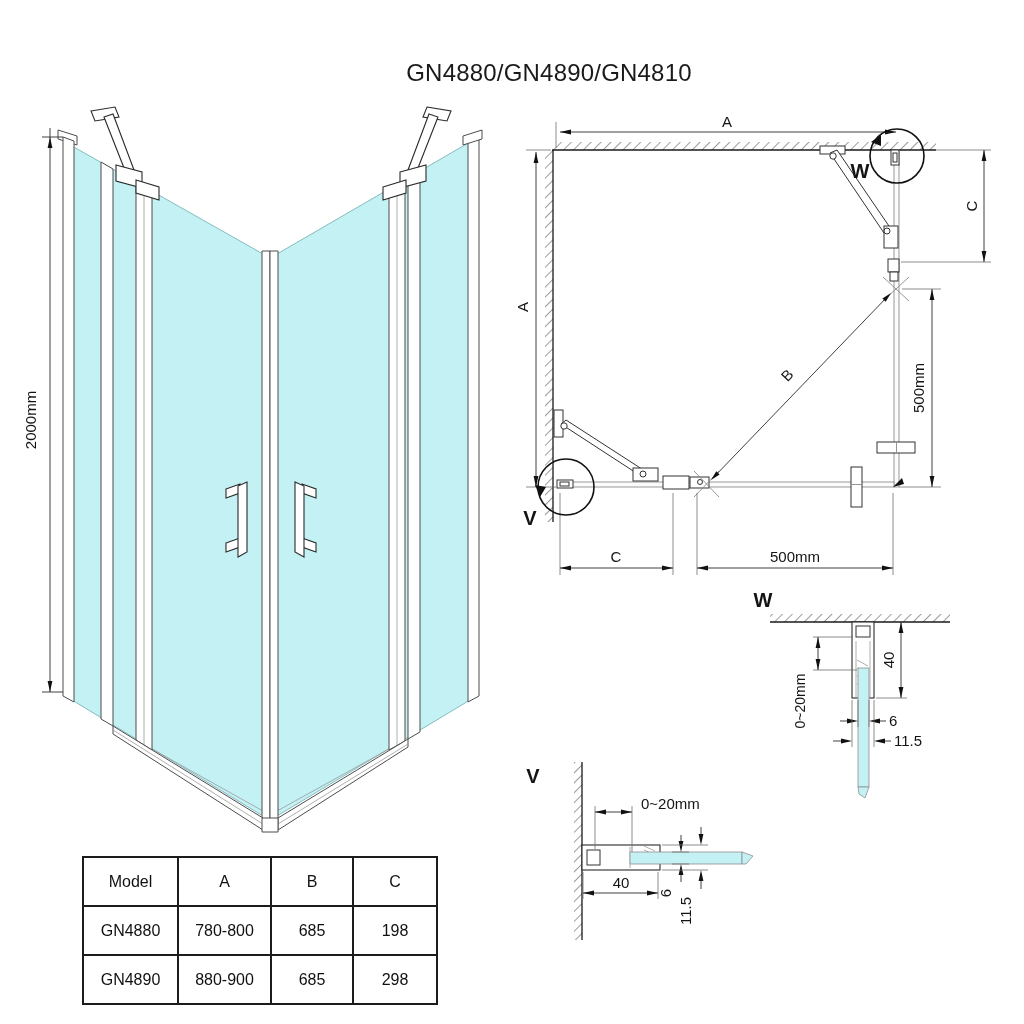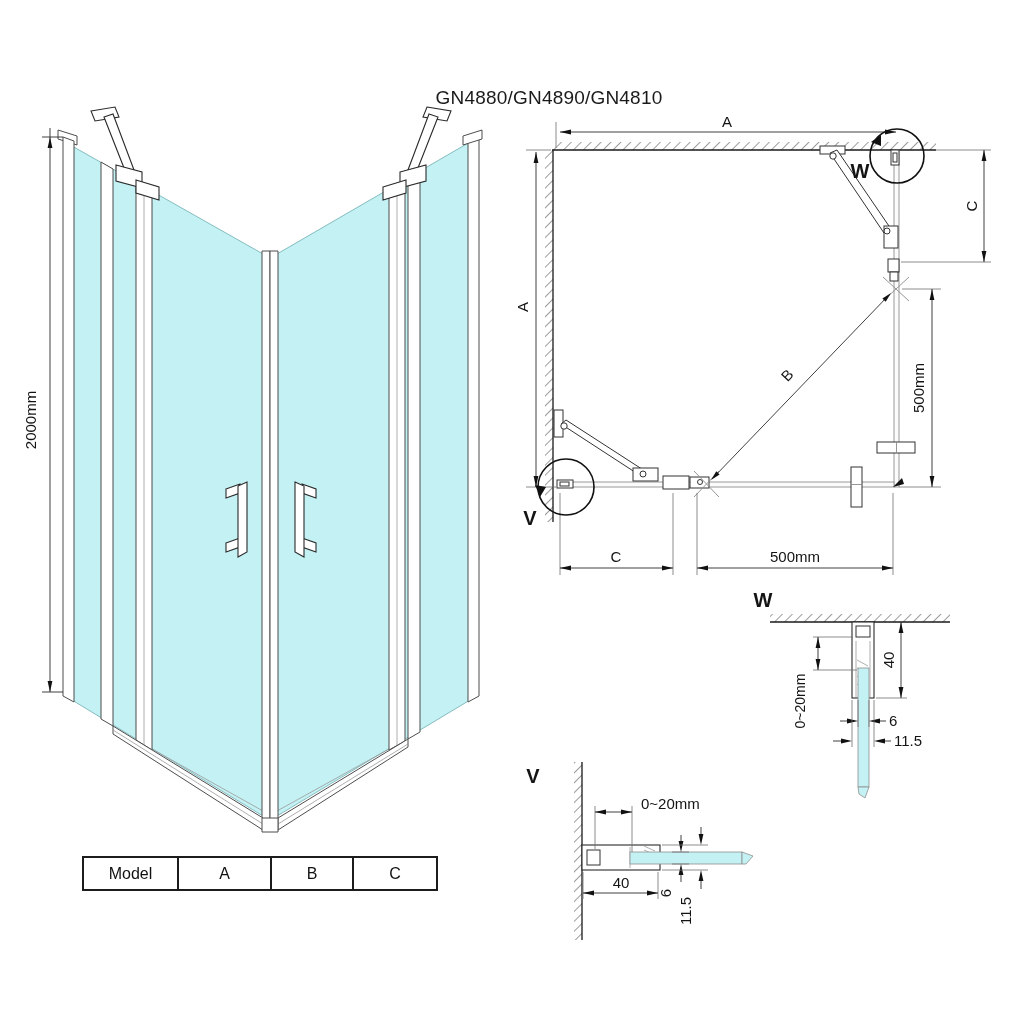--- a/index.html
+++ b/index.html
@@ -1,38 +1,38 @@
 <!DOCTYPE html>
 <html><head>
 <meta charset="utf-8">
 <style>
   html,body{margin:0;padding:0;background:#fff;}
   .stage{position:relative;width:1024px;height:1024px;background:#fff;overflow:hidden;
          font-family:"Liberation Sans",sans-serif;color:#141414;}
   .title{position:absolute;left:74px;top:59px;width:950px;text-align:center;
-         font-size:19px;letter-spacing:.2px;color:#1a1a1a;margin-top:28px;}
+         font-size:24px;letter-spacing:.2px;color:#1a1a1a;}
   svg.drawing{position:absolute;left:0;top:0;}
   svg text{fill:#141414;font-family:"Liberation Sans",sans-serif;}
   .dtext{font-size:15px;}
   .stext{font-size:14px;}
   .btext{font-size:20px;font-weight:bold;}
   .dim{stroke:#2a2a2a;stroke-width:.9;fill:none;}
   .ext{stroke:#6e6e6e;stroke-width:.8;fill:none;}
   .arr{fill:#111;stroke:none;}
   .wline{stroke:#1a1a1a;stroke-width:1.3;fill:none;}
   .prof{fill:#fff;stroke:#4d4d4d;stroke-width:1;}
   .profb{fill:#fff;stroke:#2a2a2a;stroke-width:1.1;}
   .inl{stroke:#9a9a9a;stroke-width:.8;fill:none;}
   .planglass{fill:#fbfbfb;stroke:#8f8f8f;stroke-width:.9;}
   .hw{fill:#fff;stroke:#333;stroke-width:1;}
   .xline{stroke:#8a8a8a;stroke-width:.9;fill:none;}
   .circ{fill:none;stroke:#111;stroke-width:1.6;}
   .spec{position:absolute;left:82px;top:856px;border-collapse:collapse;background:#fff;}
   .spec th,.spec td{border:2px solid #1c1c1c;font-size:16px;font-weight:normal;
-         text-align:center;padding:4px;height:23px;color:#111;}
+         text-align:center;padding:12px;height:23px;color:#111;}
 </style>
 </head>
 <body>
 
 <div class="stage">
 
   <div class="title">GN4880/GN4890/GN4810</div>
 
   <svg class="drawing" width="1024" height="1024" viewBox="0 0 1024 1024">
     <defs>
@@ -339,15 +339,27 @@
         <col style="width:82px">
         <col style="width:84px">
       </colgroup>
     <tbody>
         <tr>
       <th>Model</th>
       <th>A</th>
       <th>B</th>
       <th>C</th>
     </tr>
+    <tr>
+      <td>GN4880</td>
+      <td>780-800</td>
+      <td>685</td>
+      <td>198</td>
+    </tr>
+    <tr>
+      <td>GN4890</td>
+      <td>880-900</td>
+      <td>685</td>
+      <td>298</td>
+    </tr>
   </tbody>
     </table>
 </div>
 
 </body></html>

